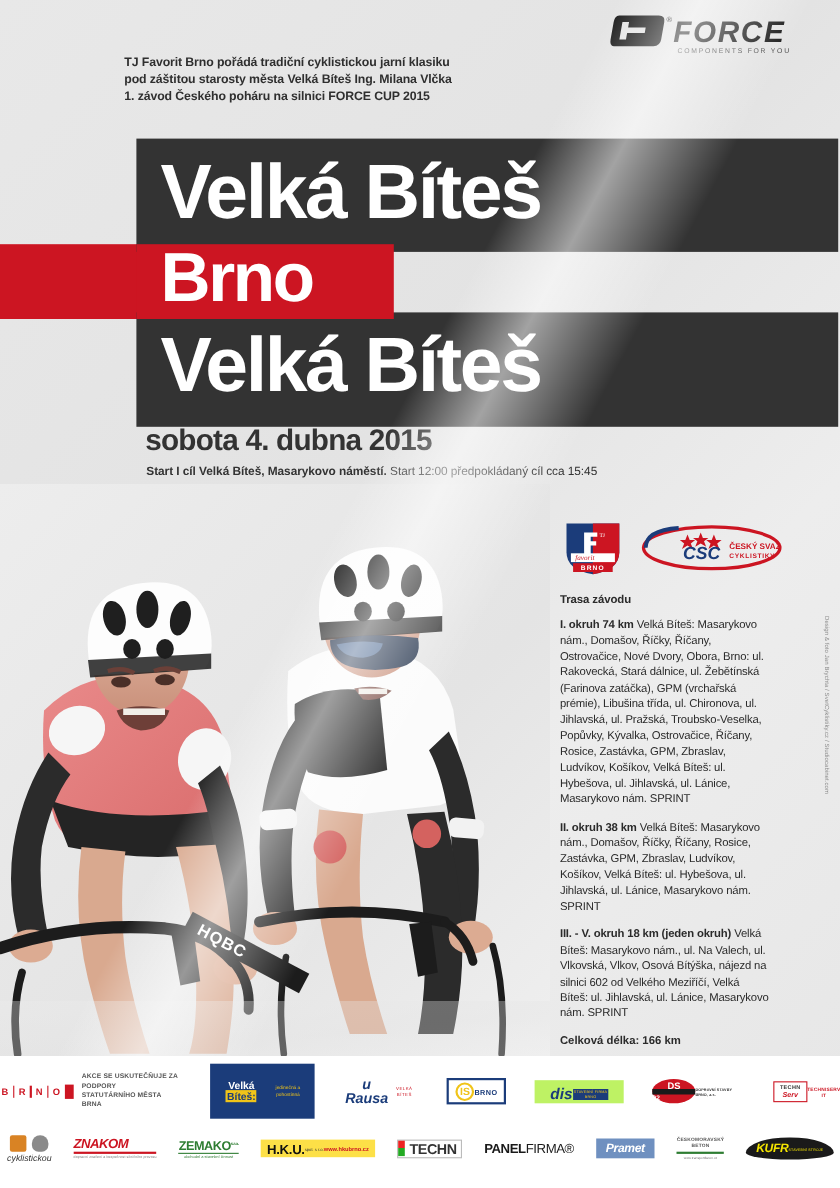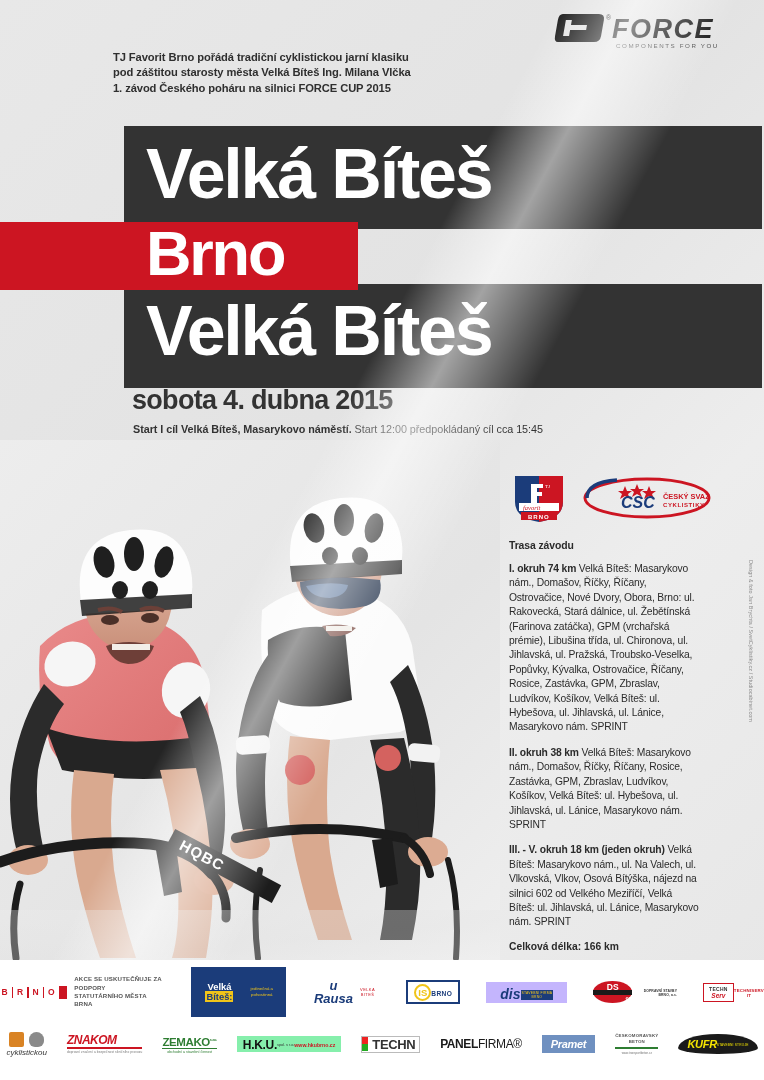--- a/index.html
+++ b/index.html
@@ -116,26 +116,26 @@
   .sp-urausa { text-align:center; }
   .sp-urausa .t1 { font-size:13px; font-weight:bold; color:#1b3c7a; font-style:italic; line-height:13px; }
   .sp-urausa .t2 { font-size:4px; color:#cc1522; letter-spacing:.4px; }
 
   .sp-is { border:2px solid #1b3c7a; padding:2px 6px 1px; text-align:center; background:#fff; }
   .sp-is .ring { width:17px; height:17px; border-radius:50%; border:2.4px solid #f0c419;
                  color:#f0c419; font-size:9.5px; font-weight:bold; line-height:13px;
                  display:flex; align-items:center; justify-content:center; margin:0 auto; }
   .sp-is .t2 { font-size:6.6px; font-weight:bold; color:#1b3c7a; margin-top:1px; letter-spacing:.4px; }
 
-  .sp-dis { background:#c4b5fd; padding:5px 14px 2px; text-align:center; }
+  .sp-dis { background:#bef264; padding:5px 14px 2px; text-align:center; }
   .sp-dis .t1 { font-size:14px; font-weight:bold; font-style:italic; color:#1b3c7a; line-height:14px; }
   .sp-dis .t2 { font-size:3.4px; color:#1b3c7a; background:#1b3c7a; color:#f5c518;
                 margin-top:2px; padding:1px 0; letter-spacing:.2px; }
 
-  .sp-ds { text-align:right; }
+  .sp-ds { text-align:left; }
   .sp-ds .oval { width:46px; height:22px; border-radius:50%; background:#cc1522;
                  color:#fff; font-size:8.5px; font-weight:bold; position:relative;
                  display:flex; align-items:flex-start; justify-content:center; padding-top:1px; }
   .sp-ds .oval .sub { position:absolute; bottom:1px; left:0; right:0; font-size:6px; }
   .sp-ds .band { position:absolute; left:0; right:0; top:9px; height:5px; background:#1a1a1a; }
   .sp-ds .t2 { font-size:3.4px; font-weight:bold; color:#333; margin-top:1.5px; letter-spacing:.1px; }
 
   .sp-tech { text-align:center; }
   .sp-tech .box { border:1px solid #cc1522; padding:2px 5px; position:relative; }
   .sp-tech .box .a { font-size:5px; font-weight:bold; color:#333; letter-spacing:.3px; }
@@ -153,21 +153,21 @@
                    letter-spacing:-.5px; line-height:12px; }
   .sp-znakom .rule { height:1.5px; background:#cc1522; margin:1px 0; }
   .sp-znakom .t2 { font-size:3.2px; color:#777; letter-spacing:.1px; }
 
   .sp-zemako { text-align:center; }
   .sp-zemako .t1 { font-size:11.5px; font-weight:bold; color:#2e7d32; letter-spacing:-.4px;
                    line-height:12px; border-bottom:1.4px solid #2e7d32; }
   .sp-zemako .t1 sup { font-size:4px; }
   .sp-zemako .t2 { font-size:3.6px; color:#2e7d32; margin-top:1px; }
 
-  .sp-hku { background:#86efac; padding:3px 6px 1px; text-align:center; }
+  .sp-hku { background:#fde047; padding:3px 6px 1px; text-align:center; }
   .sp-hku .t1 { font-size:12px; font-weight:bold; color:#111; line-height:12px; letter-spacing:-.3px; }
   .sp-hku .t2 { font-size:3.8px; color:#333; }
   .sp-hku .t3 { font-size:5.2px; font-weight:bold; color:#cc1522; }
 
   .sp-doka { background:#ffffff; border:1px solid #bbb; display:flex; align-items:center; }
   .sp-doka .flag { width:6px; height:14px; background:linear-gradient(#e22 50%,#2a2 50%); }
   .sp-doka .t1 { font-size:13px; font-weight:bold; color:#333; letter-spacing:-.4px; padding:0 4px; }
 
   .sp-stone .t1 { font-size:12px; font-weight:bold; color:#1a1a1a; letter-spacing:-.4px; }
   .sp-stone .t1 em { font-style:normal; font-weight:normal; }

